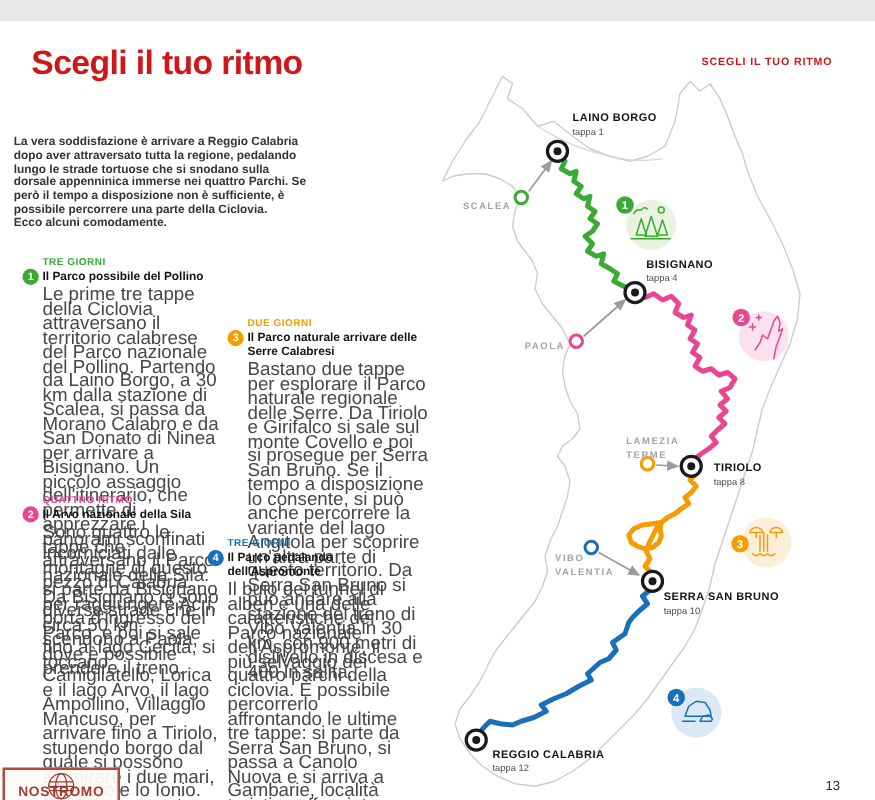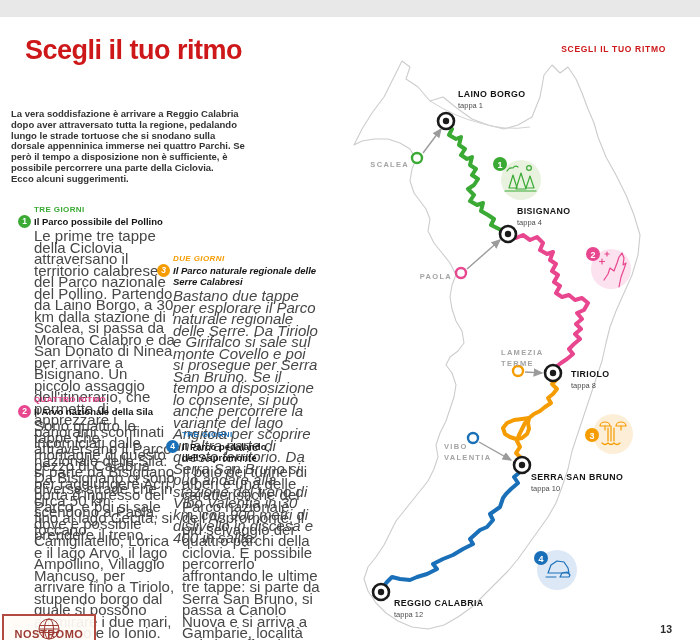--- a/index.html
+++ b/index.html
@@ -16,21 +16,21 @@
     position:absolute; top:27px; right:34px;
     font-size:8.5px; font-weight:bold; color:#cd1719; letter-spacing:0.7px;
   }
   .intro {
     position:absolute; left:11px; top:92px; width:234px;
     font-size:9.5px; line-height:10.8px; font-weight:bold; color:#333;
   }
   .section { position:absolute; }
   #sec1 { left:18px;  top:188px; width:158px; }
   #sec2 { left:18px;  top:378px; width:158px; }
-  #sec3 { left:157px; top:237px; width:161px;font-style:italic; }
+  #sec3 { left:182px; top:237px; width:161px; }
   #sec4 { left:166px; top:413px; width:161px; }
   .duration { margin-left:16px; font-size:8px; font-weight:bold; letter-spacing:0.4px; }
   .sec-head {
     position:relative; margin:2px 0 3px 16px;
     font-size:9.5px; font-weight:bold; color:#141414; line-height:11px;
   }
   .badge {
     position:absolute; left:-16px; top:-1px; width:13px; height:13px;
     border-radius:50%; color:#fff; font-size:8.5px; font-weight:bold;
     text-align:center; line-height:13px;
@@ -55,33 +55,33 @@
 
   .logo {
     position:absolute; left:2px; top:597px; width:82px;
     padding:12px 4px 2px; border:2px solid #b24a41;
     background:rgba(255,252,248,0.93); text-align:center;
   }
   .logo .globe { position:absolute; left:50%; top:1px; transform:translateX(-50%); }
   .logo-name { position:relative; font-size:11px; font-weight:bold; color:#9c3a33; letter-spacing:0.5px; }
   .logo-tag  { margin-top:1px; padding-top:1px; border-top:1px solid #b24a41;
                font-size:4.6px; color:#9c3a33; letter-spacing:0.3px; white-space:nowrap; }
-  .page-num { position:absolute; right:28px; top:606px; font-size:10.5px; font-weight:bold; color:#2b2b2b; }
+  .page-num { position:absolute; right:28px; top:606px; font-size:10.5px; font-weight:normal; color:#2b2b2b; }
 </style>
 </head>
 <body>
 
 <div class="page">
 
   <div class="title">Scegli il tuo ritmo</div>
   <div class="running-header">SCEGLI IL TUO RITMO</div>
 
   <div class="intro">
     <span>La vera soddisfazione è arrivare a Reggio Calabria dopo aver attraversato tutta la regione, pedalando lungo le strade tortuose che si snodano sulla dorsale appenninica immerse nei quattro Parchi. Se però il tempo a disposizione non è sufficiente, è possibile percorrere una parte della Ciclovia.</span><br>
-    <span>Ecco alcuni suggerimenti.</span>
+    <span>Ecco alcuni comodamente.</span>
   </div>
 
   <div class="section" id="sec1">
     <div class="duration c-green">TRE GIORNI</div>
     <div class="sec-head">
       <span class="badge bg-green">1</span>
       <span>Il Parco possibile del Pollino</span>
     </div>
     <p class="body">Le prime tre tappe della Ciclovia attraversano il territorio calabrese del Parco nazionale del Pollino. Partendo da Laino Borgo, a 30 km dalla stazione di Scalea, si passa da Morano Calabro e da San Donato di Ninea per arrivare a Bisignano. Un piccolo assaggio dell'itinerario, che permette di apprezzare i panorami sconfinati incorniciati dalle montagne di questo pezzo di Calabria. Da Bisignano ci sono diverse strade che in circa 50 km scendono a Paola, dove è possibile prendere il treno.</p>
   </div>
@@ -92,21 +92,21 @@
       <span class="badge bg-pink">2</span>
       <span>Il Arvo nazionale della Sila</span>
     </div>
     <p class="body">Sono quattro le tappe che attraversano il Parco nazionale della Sila: si parte da Bisignano per raggiungere Acri, porta d'ingresso del Parco, e poi si sale fino al lago Cecita, si toccano Camigliatello, Lorica e il lago Arvo, il lago Ampollino, Villaggio Mancuso, per arrivare fino a Tiriolo, stupendo borgo dal quale si possono ammirare i due mari, il Tirreno e lo Ionio. Percorrere questo tratto del percorso significa immergersi in uno dei paesaggi naturali più sorprendenti e affascinanti d'Italia, un altopiano con foreste a perdita d'occhio, grandi laghi e ampie radure. Da Tiriolo, in 30 km si può comodamente raggiungere Lamezia Terme.</p>
   </div>
 
   <div class="section" id="sec3">
     <div class="duration c-orange">DUE GIORNI</div>
     <div class="sec-head">
       <span class="badge bg-orange">3</span>
-      <span>Il Parco naturale regionale delle Serre Calabresi</span>
+      <span>Il Parco naturale arrivare delle Serre Calabresi</span>
     </div>
     <p class="body">Bastano due tappe per esplorare il Parco naturale regionale delle Serre. Da Tiriolo e Girifalco si sale sul monte Covello e poi si prosegue per Serra San Bruno. Se il tempo a disposizione lo consente, si può anche percorrere la variante del lago Angitola per scoprire un'altra parte di questo territorio. Da Serra San Bruno si può andare alla stazione del treno di Vibo Valentia in 30 km, con 900 metri di dislivello in discesa e 400 in salita.</p>
   </div>
 
   <div class="section" id="sec4">
     <div class="duration c-blue">TRE GIORNI</div>
     <div class="sec-head">
       <span class="badge bg-blue">4</span>
       <span>Il Parco pedalando dell'Aspromonte</span>
     </div>

